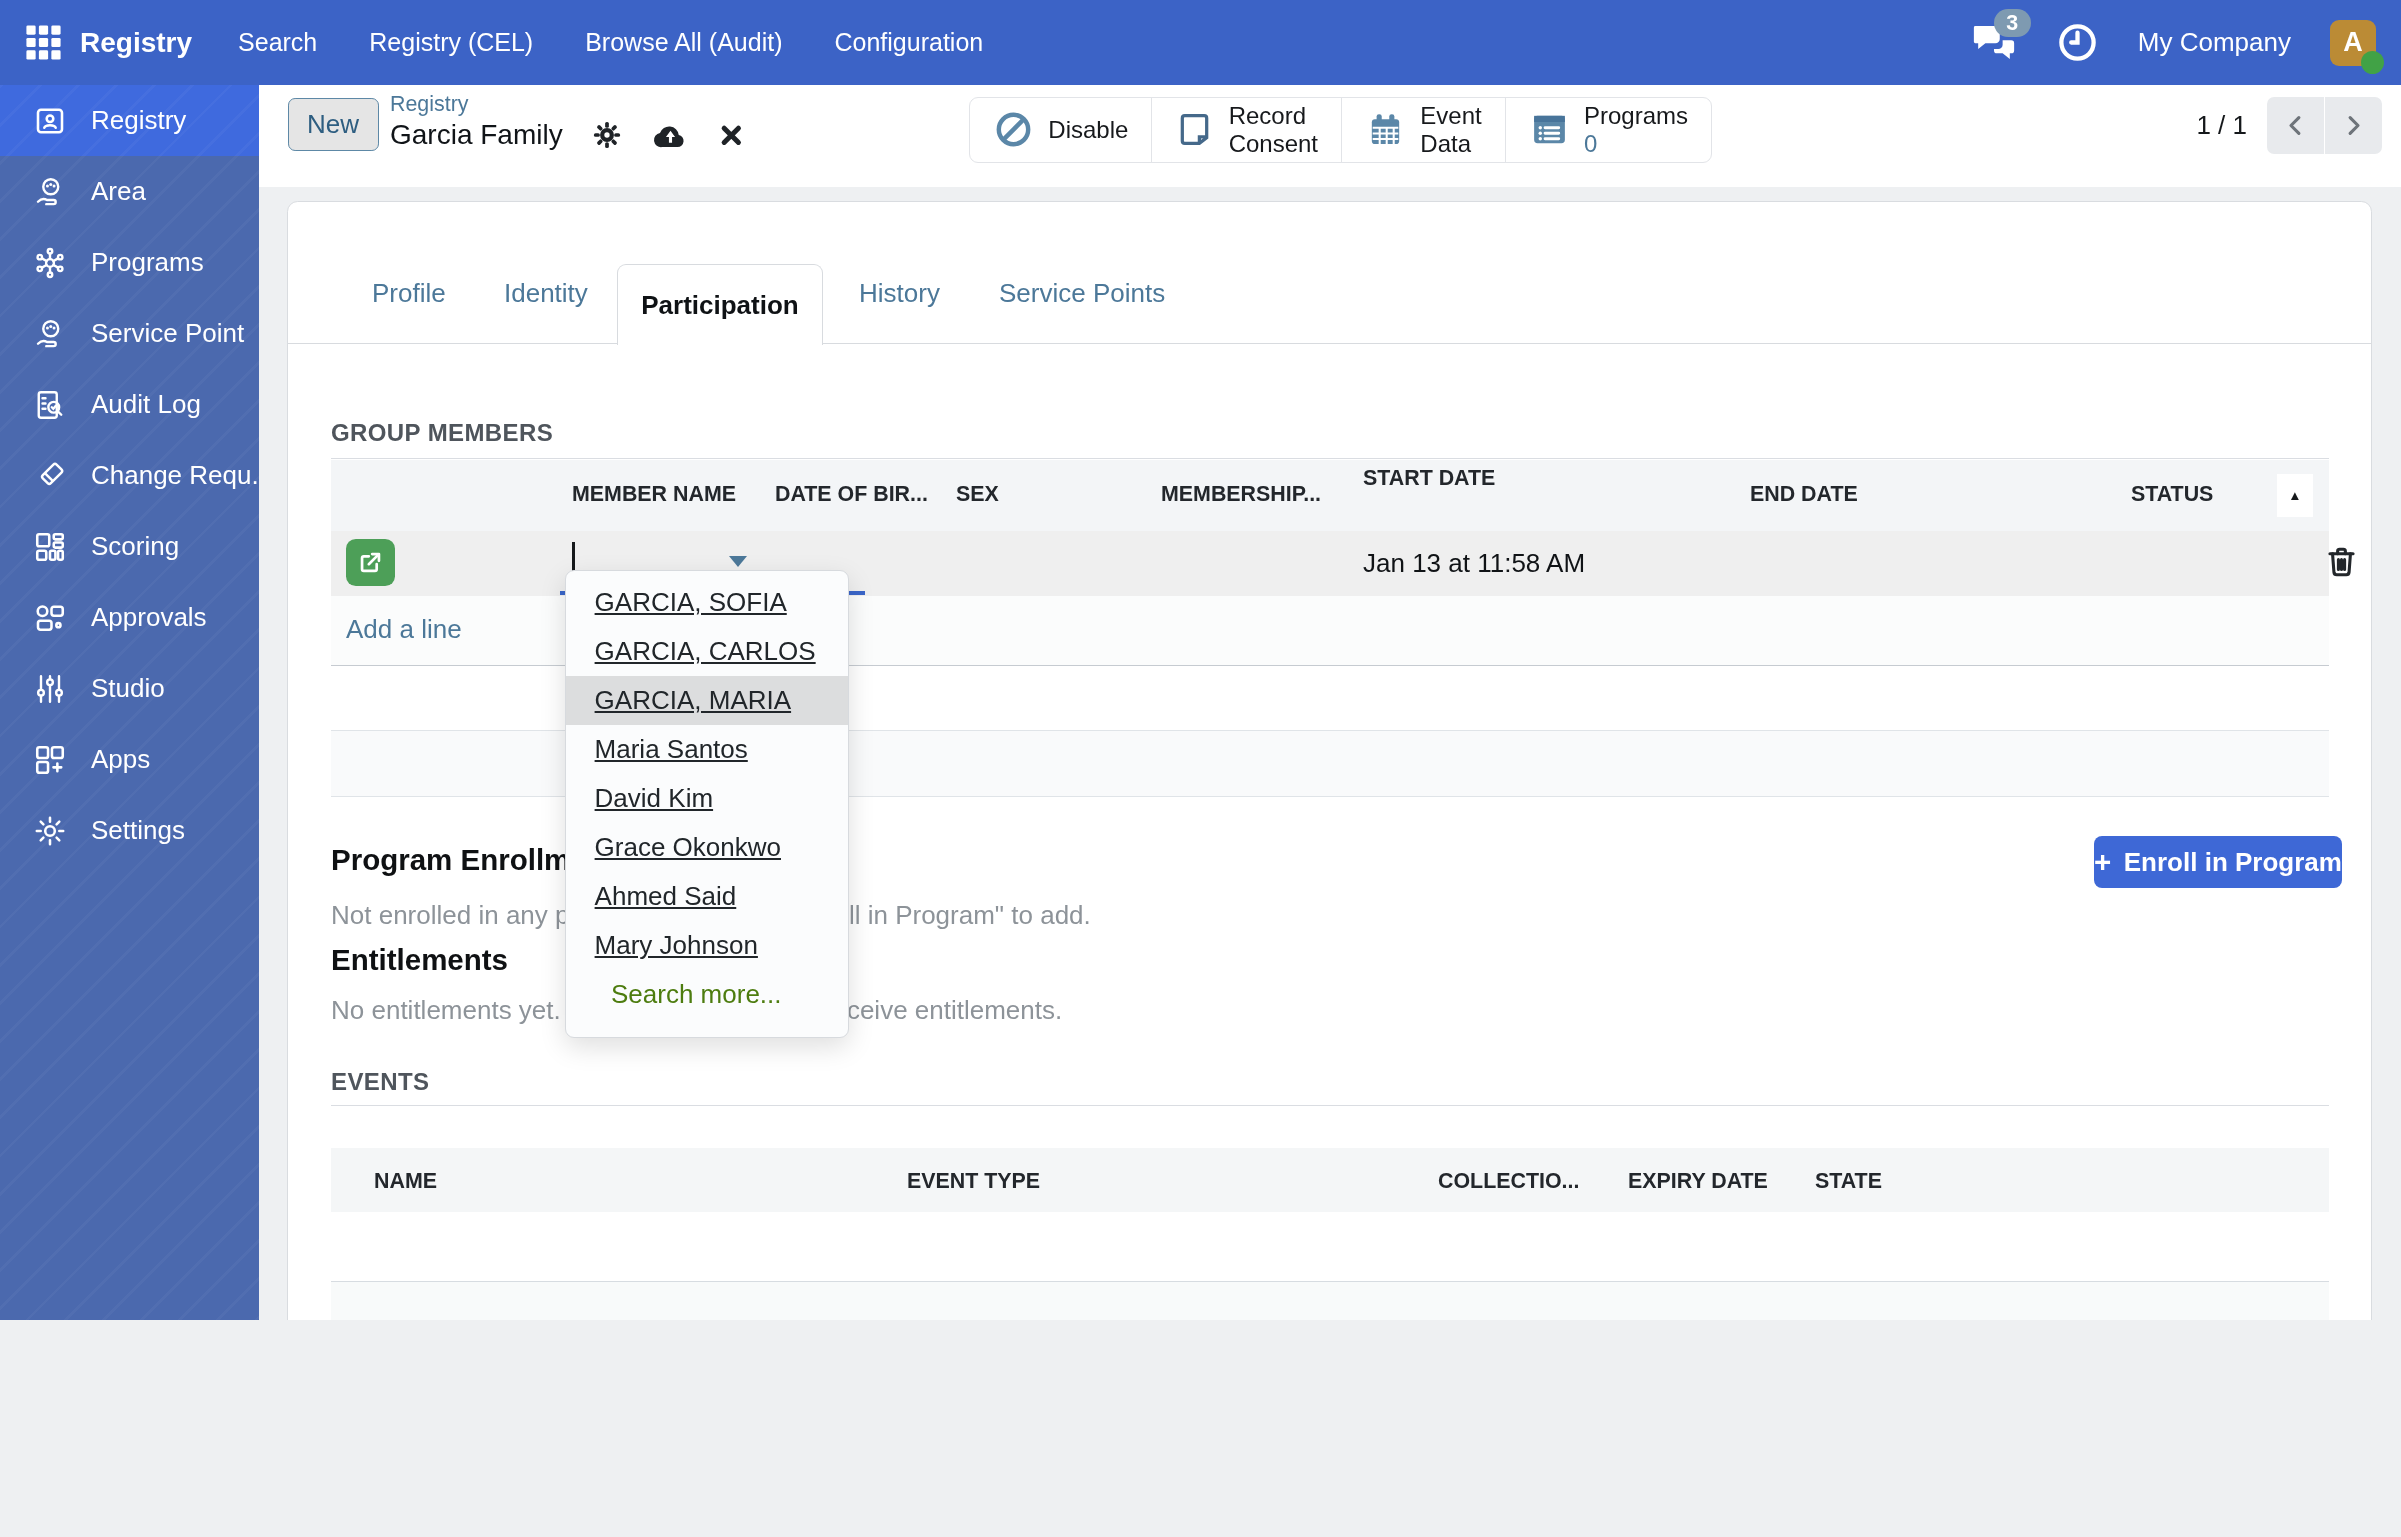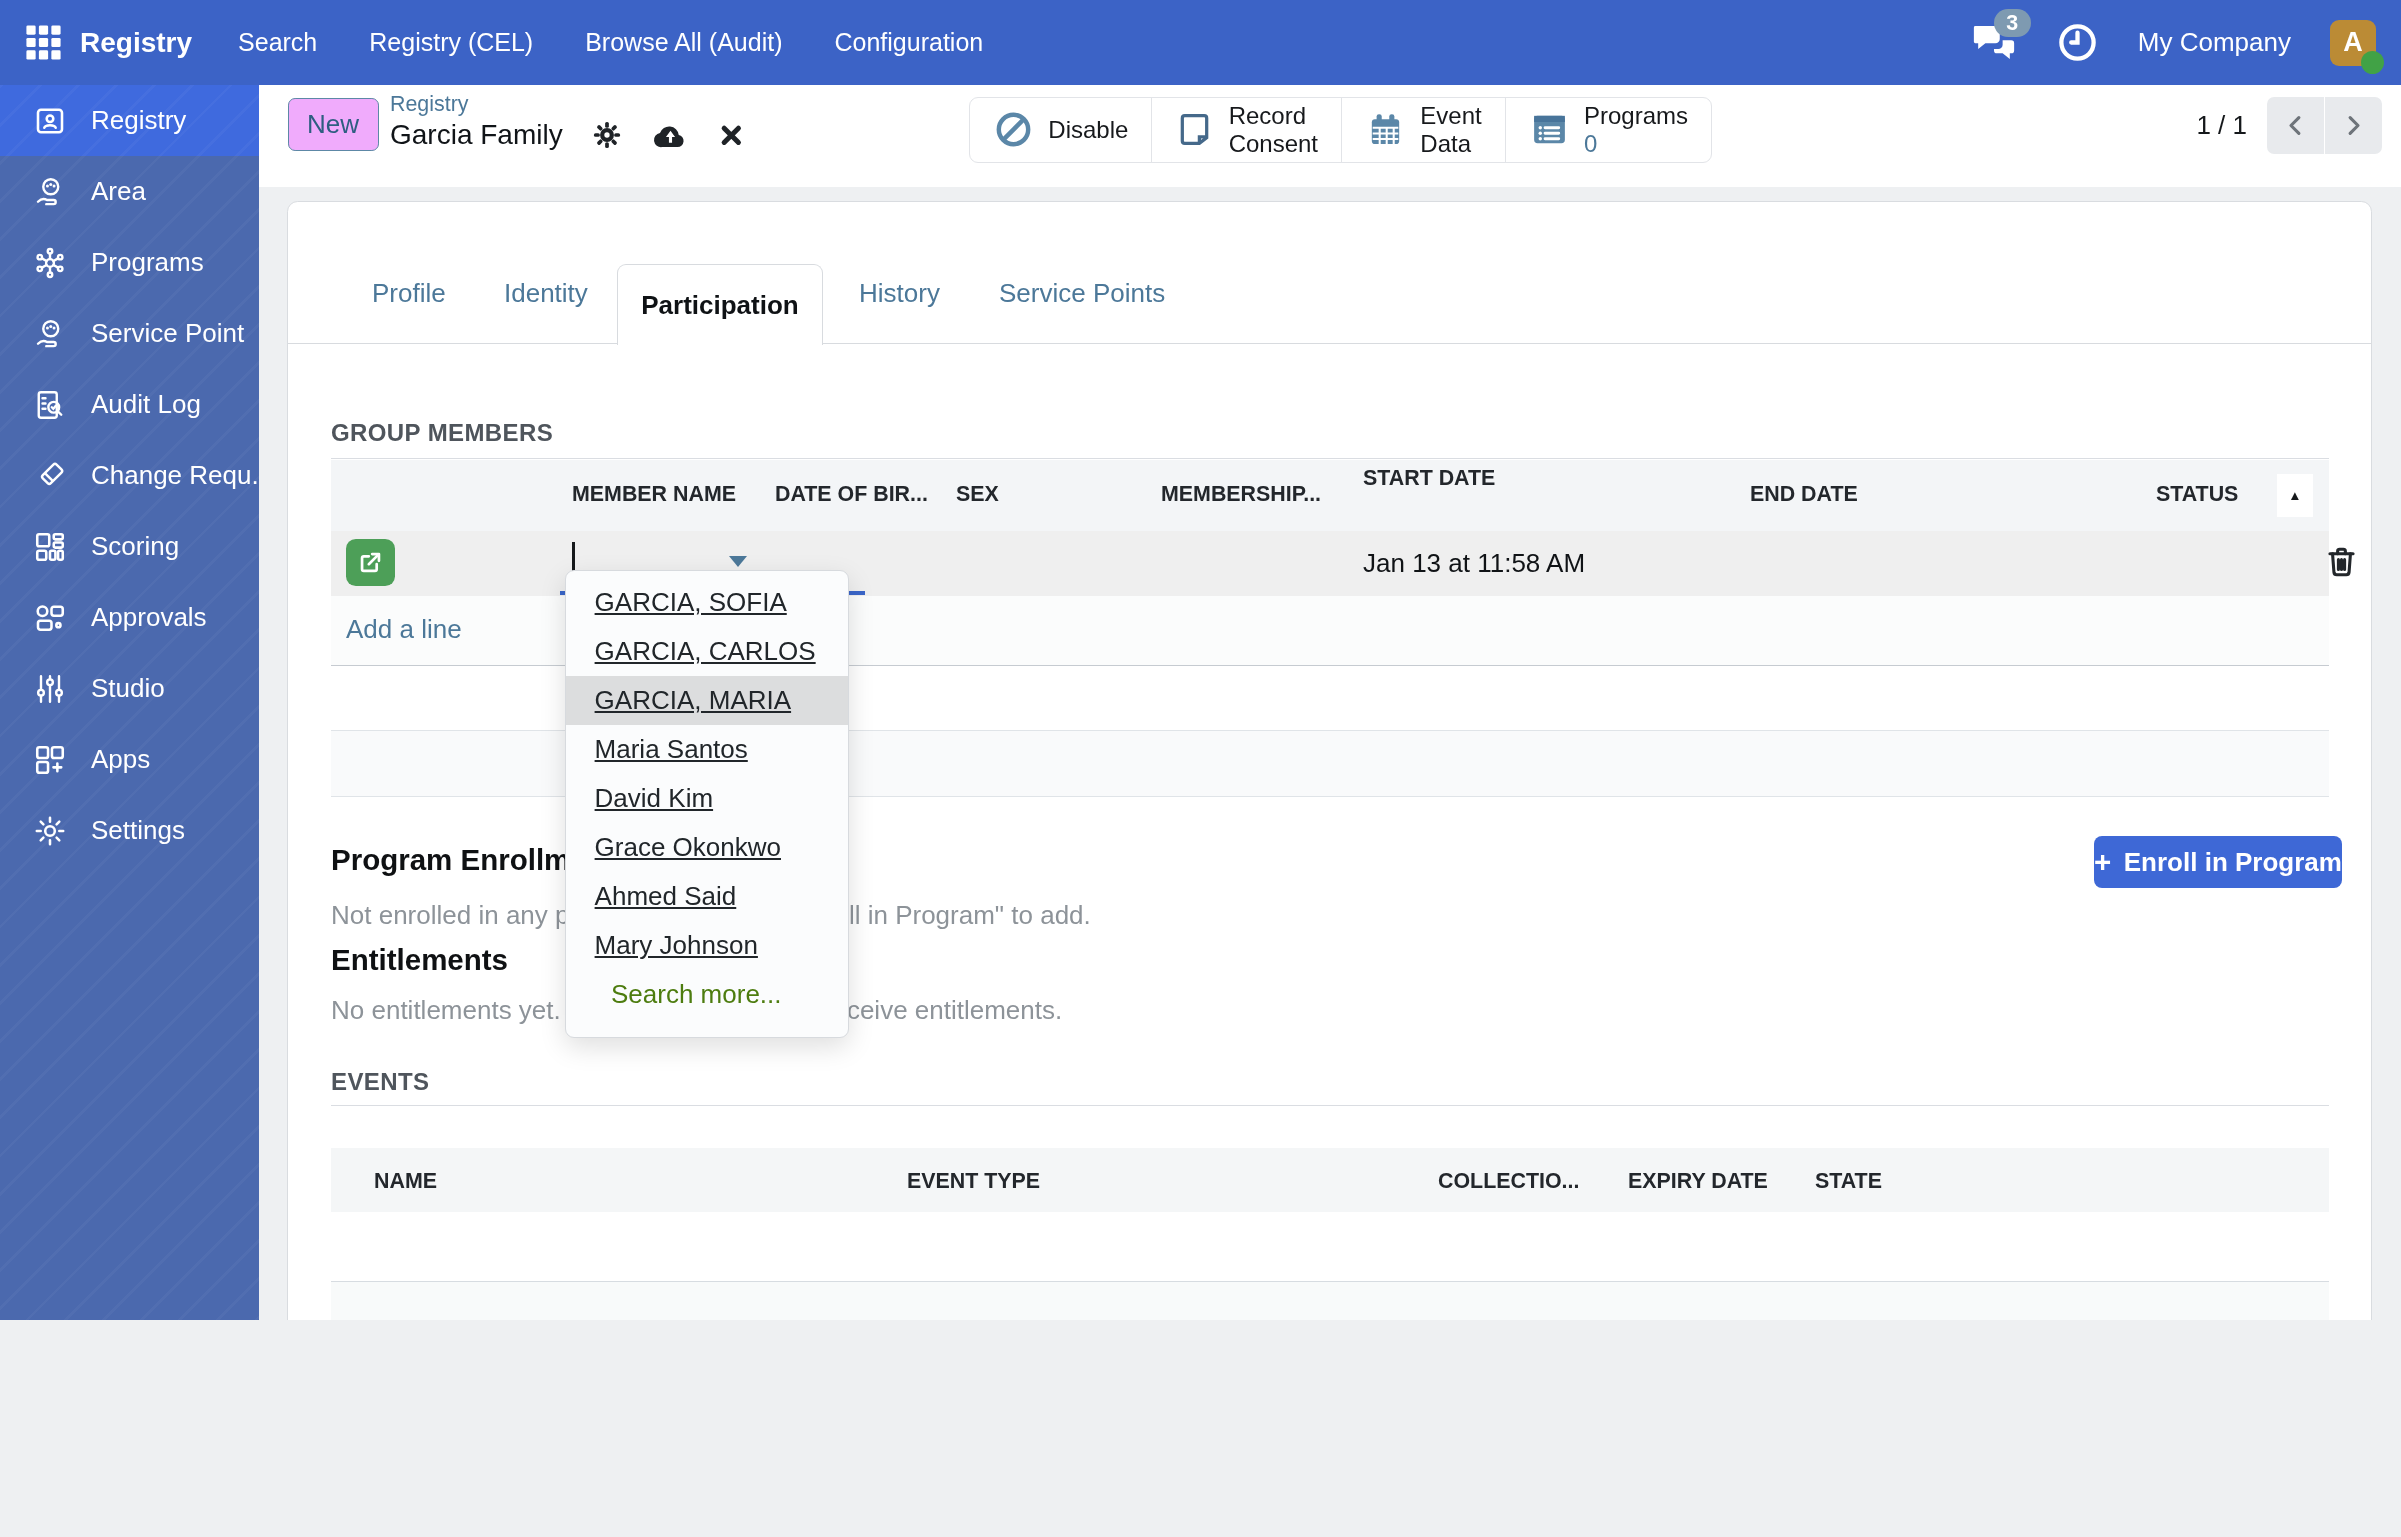--- a/index.html
+++ b/index.html
@@ -17,21 +17,21 @@
   .avatar .dot{position:absolute;right:-8px;bottom:-8px;width:23px;height:23px;border-radius:50%;background:#41a246;}
   
   .sidebar{position:absolute;left:0;top:85px;width:259px;height:1452px;background:#4b69ae;color:#fff;}
   .sidebar::after{content:"";position:absolute;inset:0;background:repeating-linear-gradient(135deg,rgba(255,255,255,.035) 0 2.7px,transparent 2.7px 27px);pointer-events:none;}
   .side-item{position:relative;height:71px;display:flex;align-items:center;gap:23px;padding-left:32px;font-size:26px;cursor:pointer;white-space:nowrap;}
   .side-item.active{background:#3f6ade;}
   .side-item svg{flex:0 0 auto;}
   .side-logo{position:absolute;left:0;bottom:7.1px;width:259px;display:flex;align-items:center;justify-content:center;gap:12.5px;color:rgba(118,62,84,.85);font-weight:700;font-size:33px;}
   
   .control-panel{position:absolute;left:259px;top:85px;width:2143px;height:103px;background:#fff;}
-  .new-btn{position:absolute;left:28.6px;top:12.5px;width:89px;height:51px;border:1.8px solid #5d88a6;border-radius:7.1px;background:#f0abfc;color:#2e5e81;font-size:26px;display:flex;align-items:center;justify-content:center;cursor:pointer;}
+  .new-btn{position:absolute;left:28.6px;top:12.5px;width:89px;height:51px;border:1.8px solid #5d88a6;border-radius:7.1px;background:#e5e5e5;color:#2e5e81;font-size:26px;display:flex;align-items:center;justify-content:center;cursor:pointer;}
   .bc-parent{position:absolute;left:131px;top:7.1px;font-size:21.4px;color:#4c7899;cursor:pointer;}
   .bc-title{position:absolute;left:131px;top:34px;font-size:28px;color:#101418;display:flex;align-items:center;gap:28.6px;}
   .actions{position:absolute;left:710px;top:11.6px;height:64px;display:flex;border:0.9px solid #e2e4e8;border-radius:9px;background:#fff;overflow:hidden;}
   .action-btn{display:flex;align-items:center;gap:14.3px;padding:0 23px;border-right:0.9px solid #e2e4e8;cursor:pointer;}
   .action-btn:last-child{border-right:none;}
   .action-lines{display:flex;flex-direction:column;justify-content:center;line-height:28px;font-size:24px;color:#17191c;}
   .count-blue{color:#4c7899;}
   .pager{position:absolute;right:19.6px;top:11.6px;display:flex;align-items:center;gap:19.6px;}
   .pager-count{font-size:26px;color:#15181b;}
   .pager-btns{display:flex;gap:1.8px;border-radius:7.1px;overflow:hidden;}
@@ -411,21 +411,21 @@
 
     <div class="sec-title" style="left:43px;top:217px;">GROUP MEMBERS</div>
     <div class="hline" style="left:43px;top:256px;width:1998px;"></div>
     <div class="band" style="top:258px;height:71px;background:#f3f5f7;"></div>
     <div class="col-label" style="left:284px;top:280px;">MEMBER NAME</div>
     <div class="col-label" style="left:487px;top:280px;">DATE OF BIR...</div>
     <div class="col-label" style="left:668px;top:280px;">SEX</div>
     <div class="col-label" style="left:873px;top:280px;">MEMBERSHIP...</div>
     <div class="col-label" style="left:1075px;top:264px;">START DATE</div>
     <div class="col-label" style="left:1462px;top:280px;">END DATE</div>
-    <div class="col-label" style="left:1843px;top:280px;margin-left:25px;">STATUS</div>
+    <div class="col-label" style="left:1843px;top:280px;">STATUS</div>
     <div class="sort-box" style="left:1989px;top:272px;">
         <span>▲</span>
       </div>
 
     <div class="band" style="top:329px;height:65px;background:#efefef;"></div>
     <div class="green-btn" style="left:58px;top:337px;">
       <span>
           <svg width="27" height="27" viewBox="0 0 24 24" fill="none" stroke="#fff" stroke-width="2.4" stroke-linecap="round" stroke-linejoin="round">
         <path d="M10.5 6.5H6a1.5 1.5 0 0 0-1.5 1.5v10A1.5 1.5 0 0 0 6 19.5h10a1.5 1.5 0 0 0 1.5-1.5v-4.5"></path>
         <path d="M13.5 4.5h6v6"></path>

